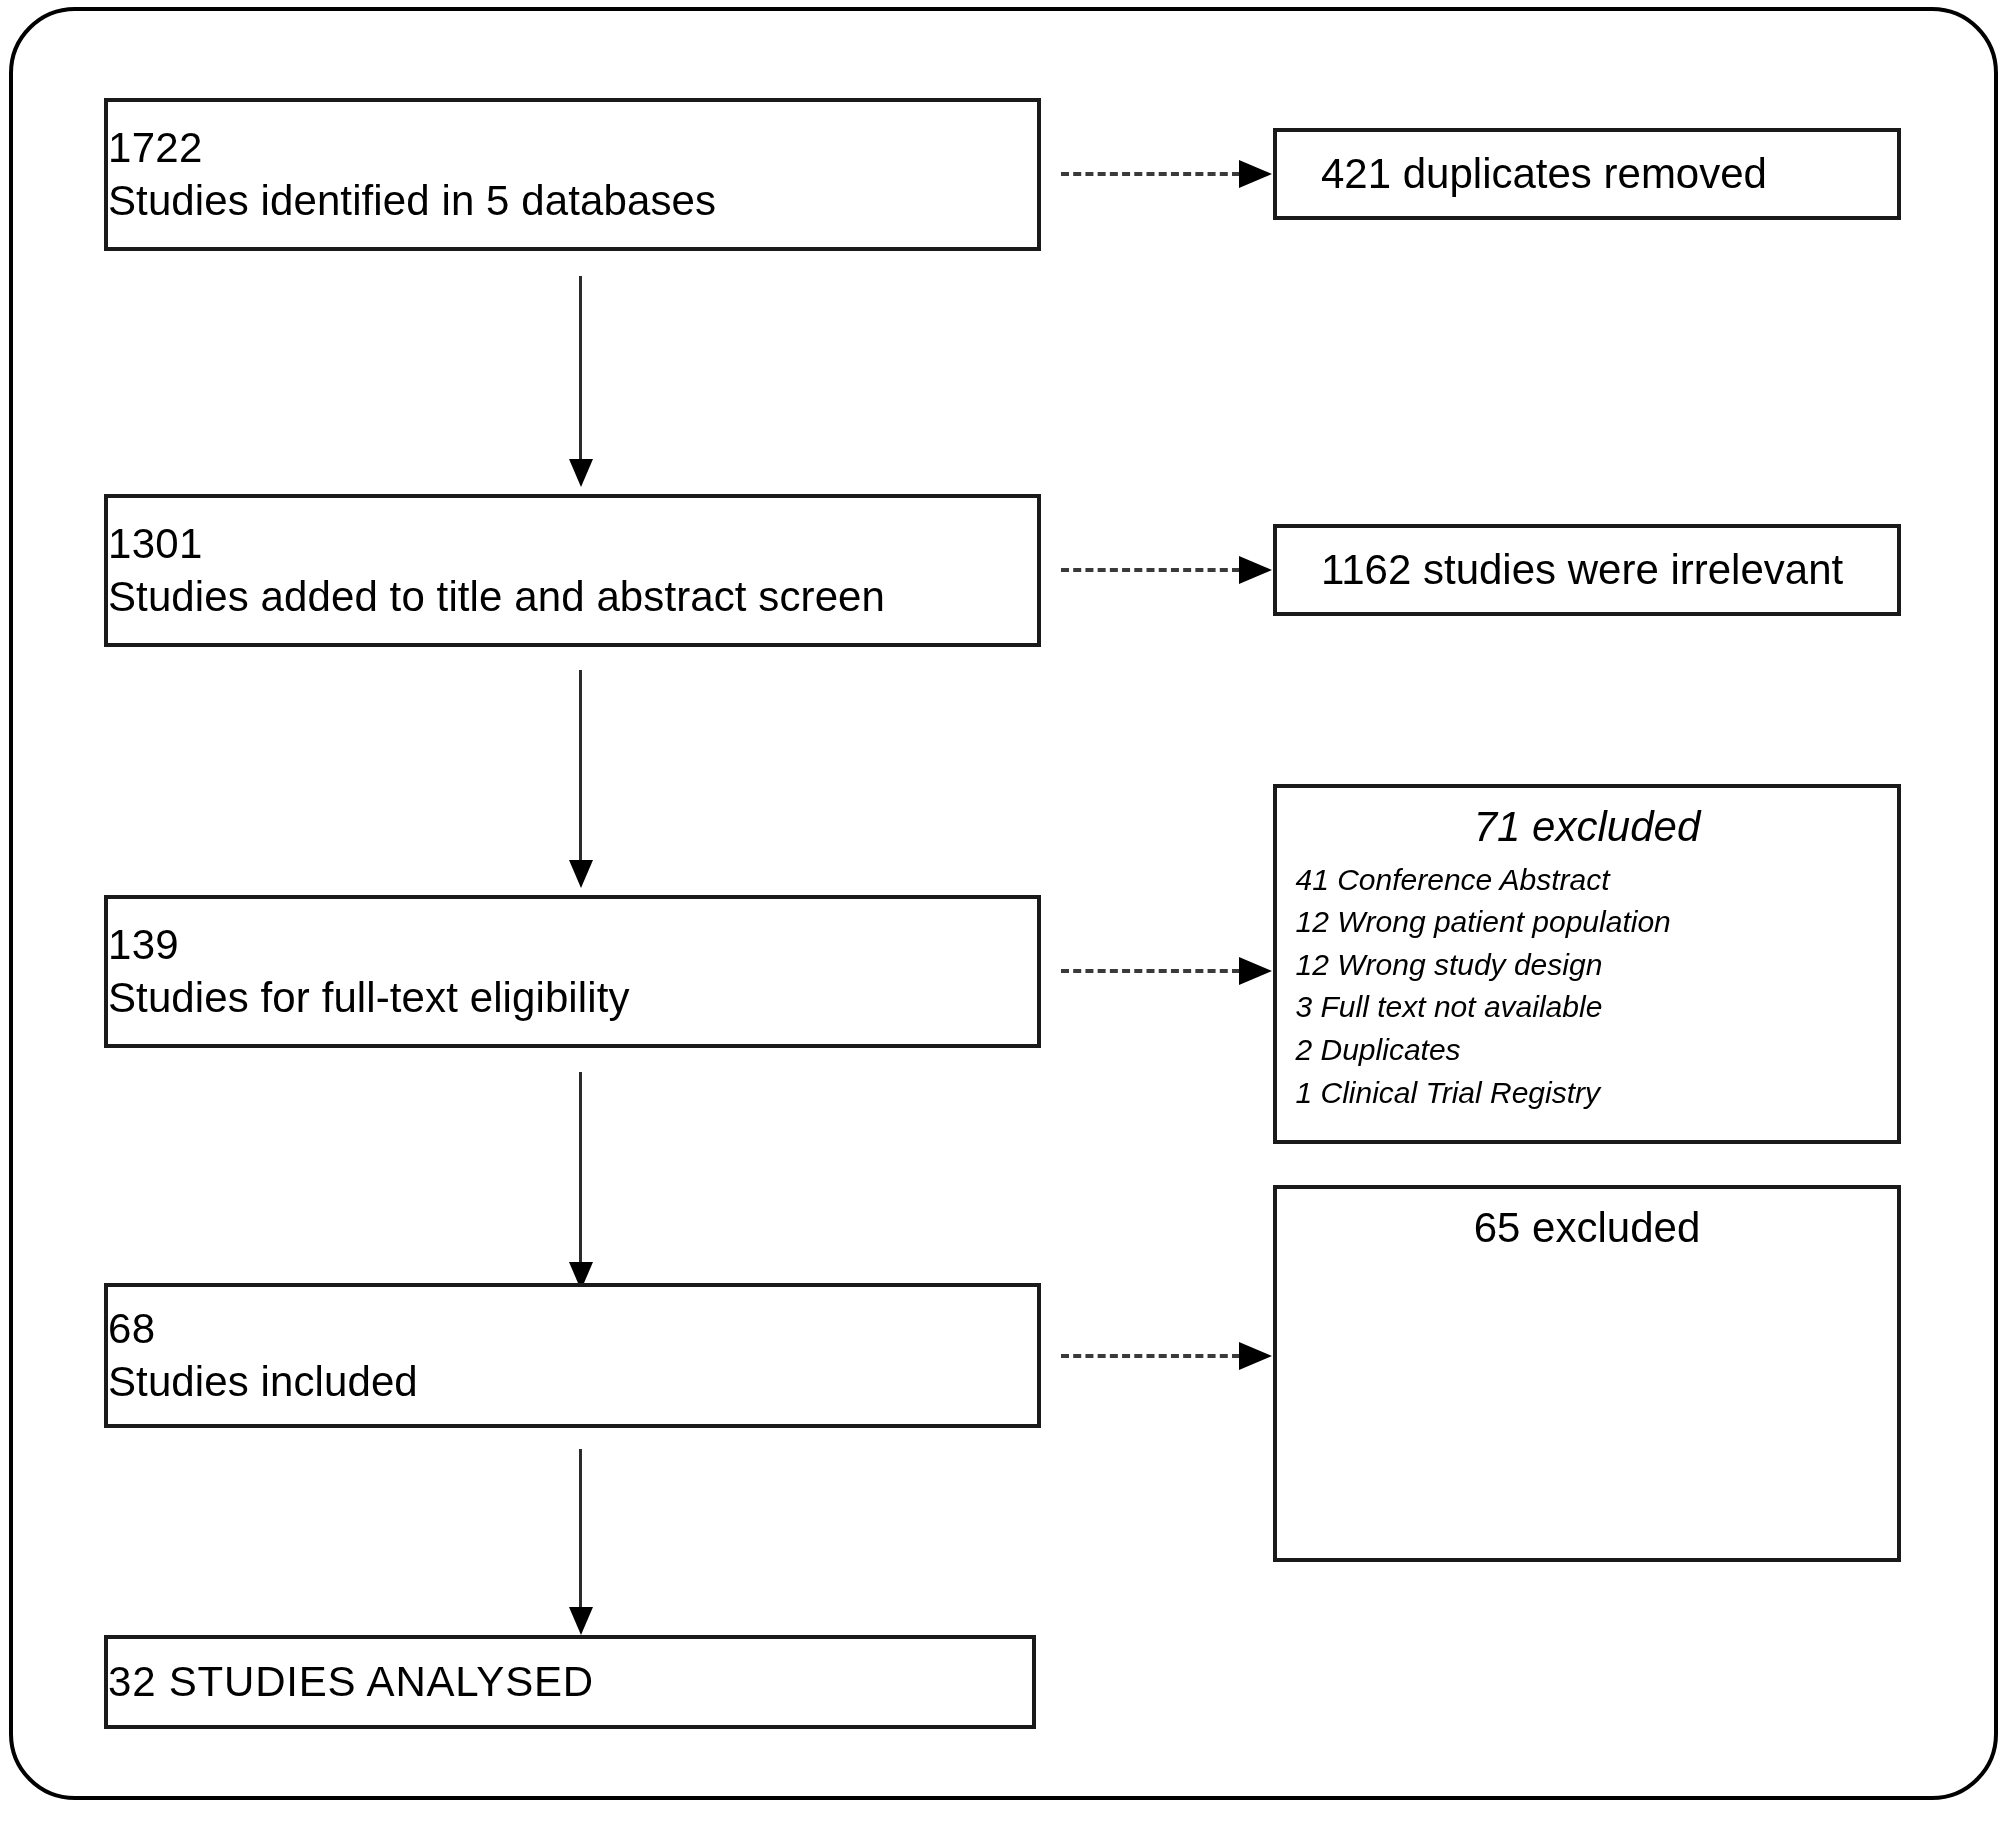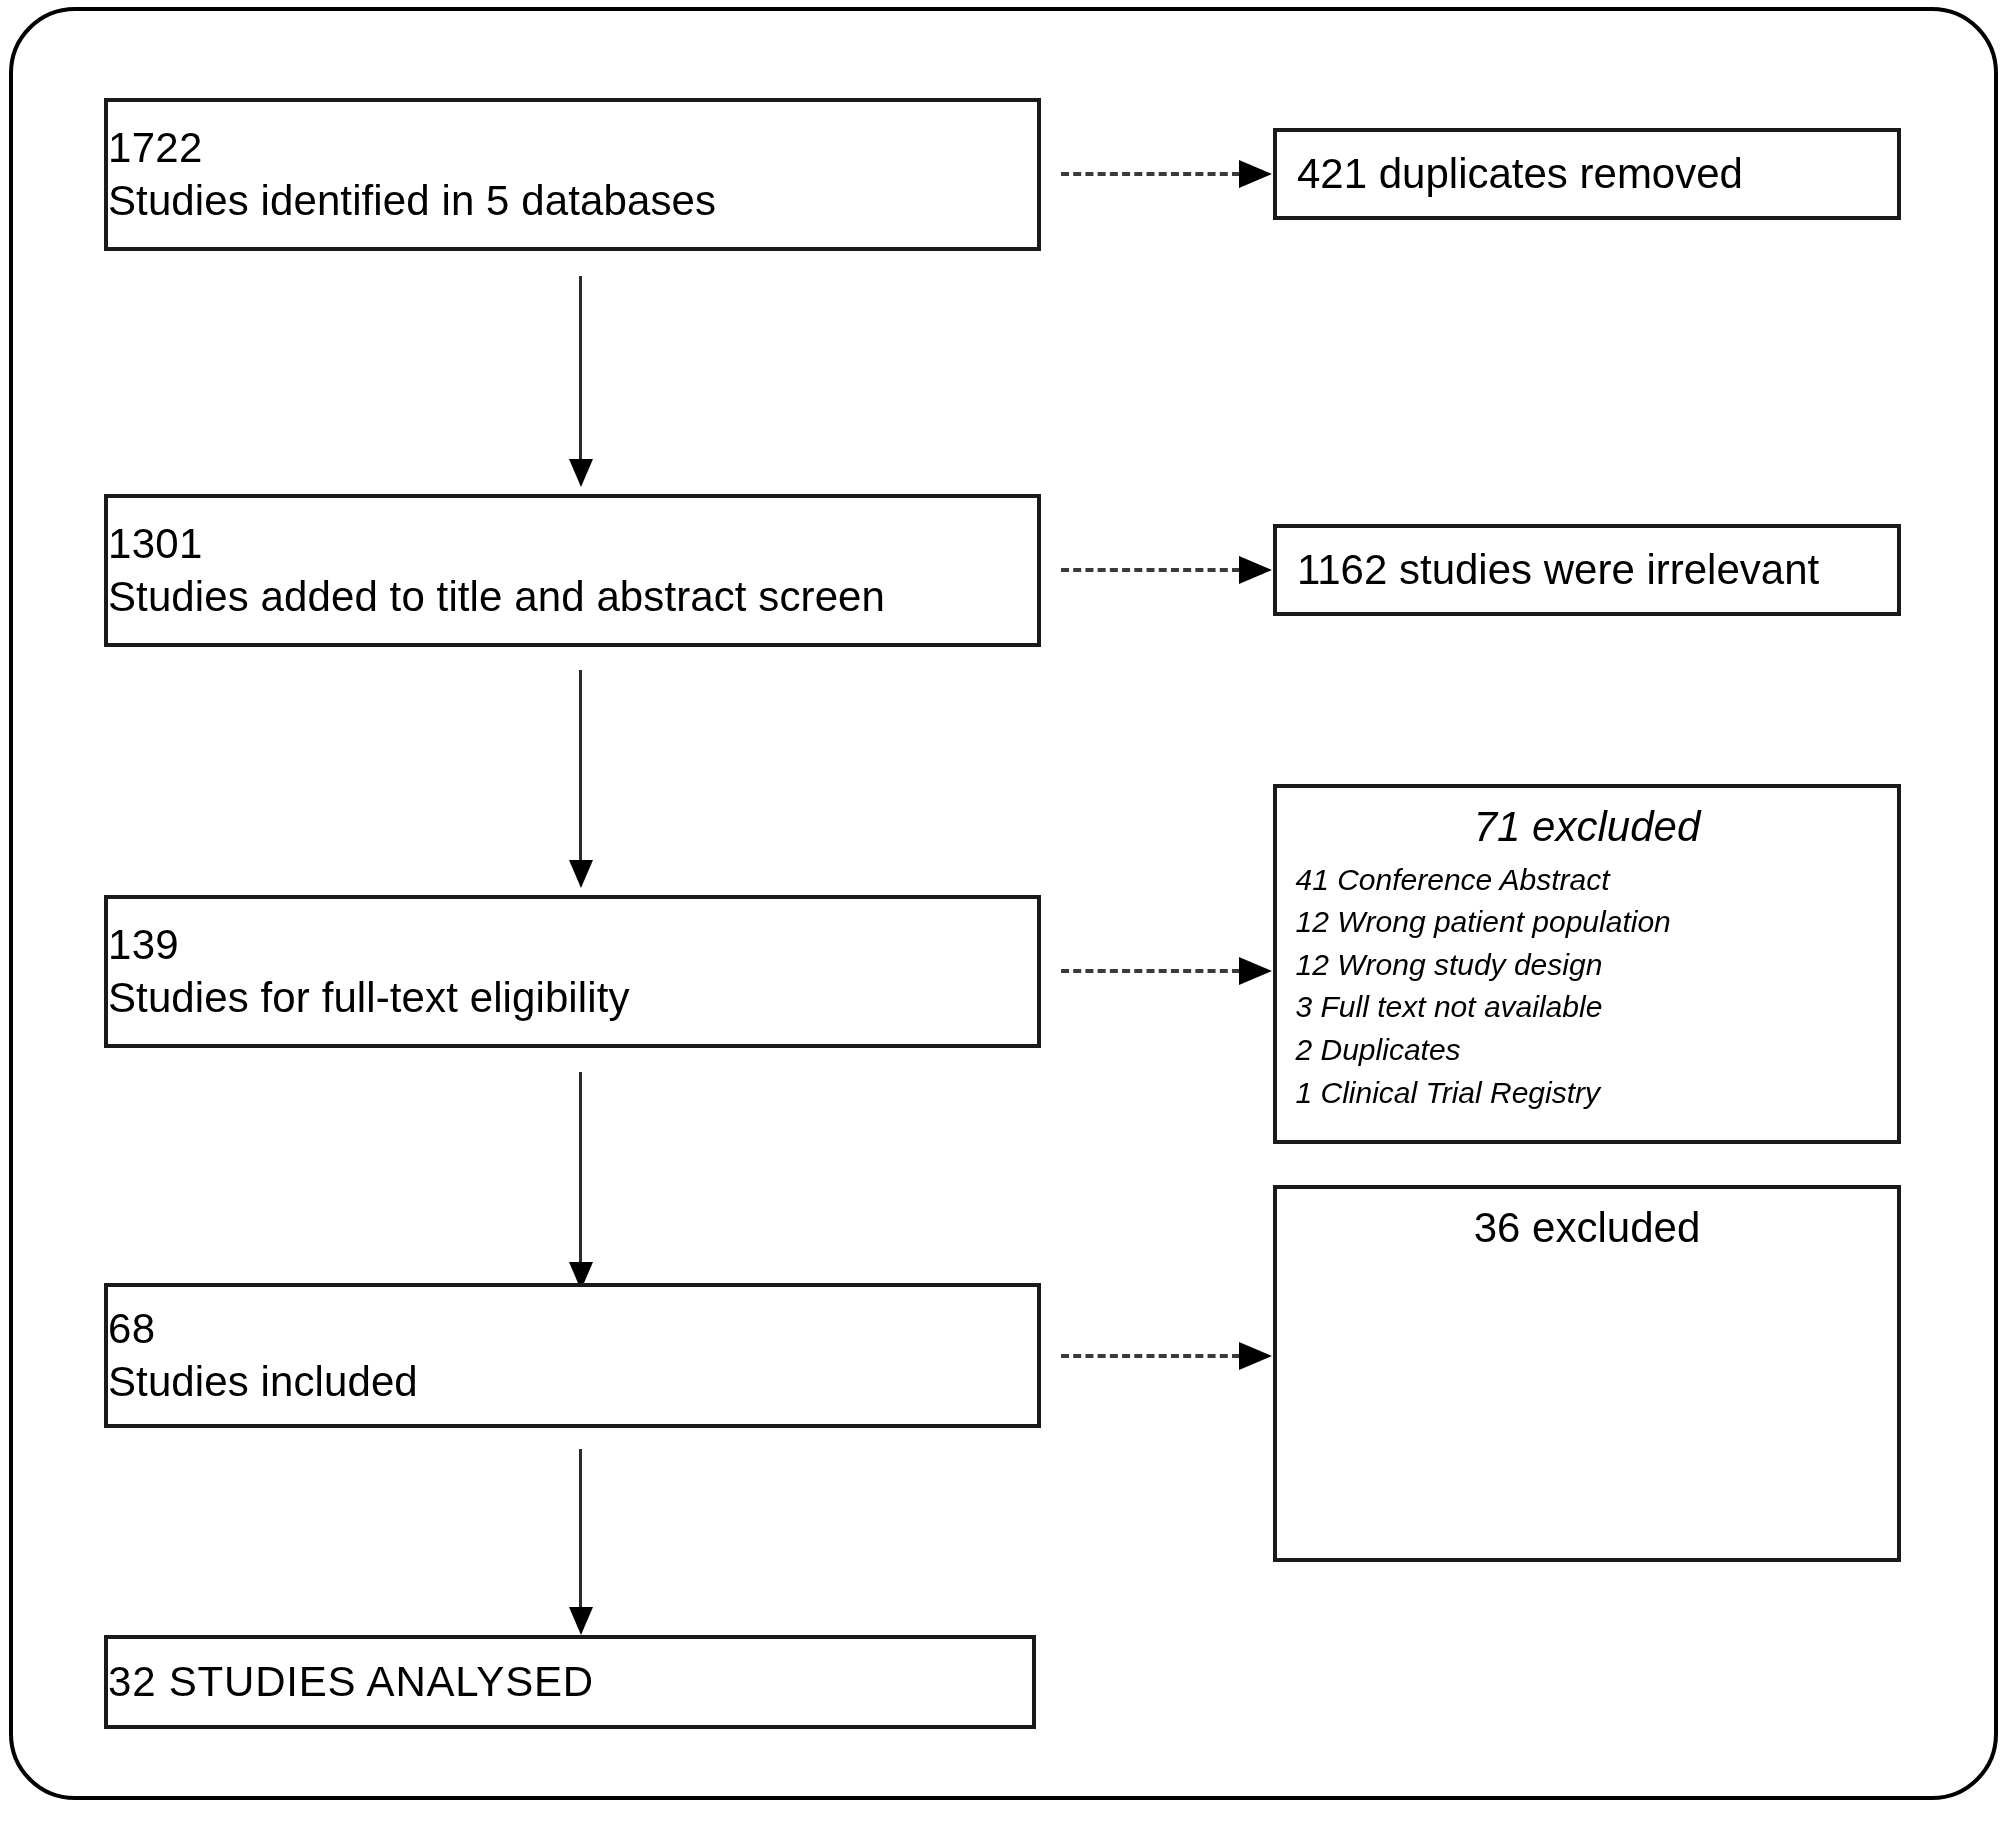--- a/index.html
+++ b/index.html
@@ -62,21 +62,21 @@
   }
 
   
   .side-simple {
     justify-content: center;
     align-items: flex-start;
   }
   .side-simple .label {
     font-size: 42px;
     text-align: left;
-    padding-left: 20px;
+    padding-left: 44px;
     white-space: nowrap;
   }
 
   
   .side-list {
     justify-content: flex-start;
     align-items: stretch;
     padding: 12px 0 0 0;
   }
   .side-list .excl-title {
@@ -224,21 +224,21 @@
     <span class="line count">68</span>
     <span class="line label">Studies included</span>
   </div>
 
   <div class="h-arrow" style="left:1061px; top:1341px; width:212px;">
     <div class="dash" style="width:179px;"></div>
     <div class="head" style="left:178px;"></div>
   </div>
 
   <div class="flow-box side-list" style="left:1273px; top:1185px; width:628px; height:377px;">
-    <span class="excl-title">36 excluded</span>
+    <span class="excl-title">65 excluded</span>
   </div>
 
   <div class="v-arrow" style="left:569px; top:1449px; height:186px;">
     <div class="shaft" style="height:161px;"></div>
     <div class="head" style="top:158px;"></div>
   </div>
 
   <div class="flow-box final-box" style="left:104px; top:1635px; width:932px; height:94px;">
     <span class="line label">32 STUDIES ANALYSED</span>
   </div>

